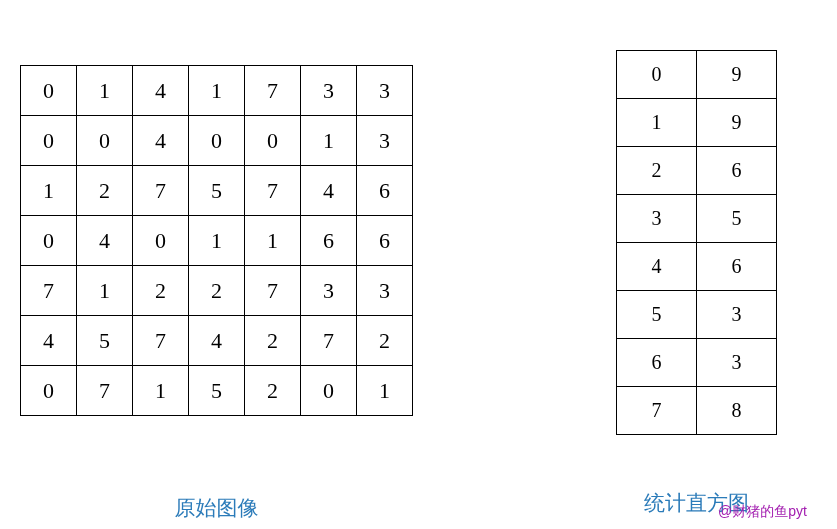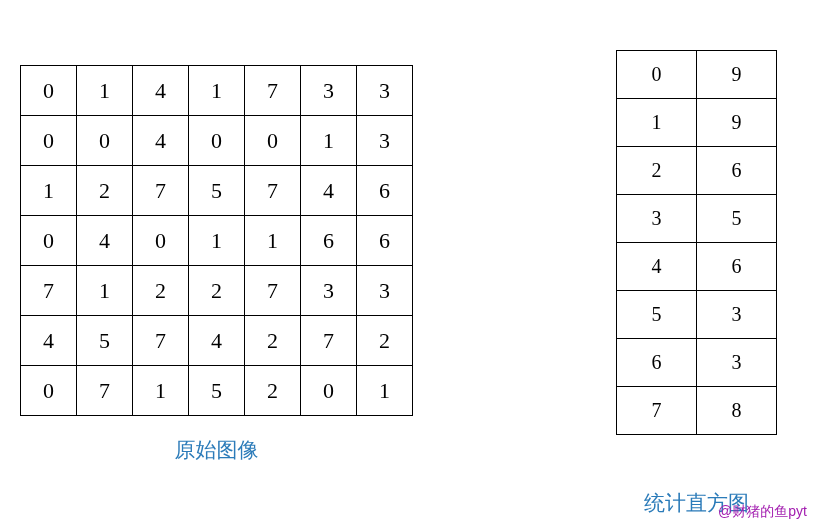--- a/index.html
+++ b/index.html
@@ -55,21 +55,21 @@
       border: 1px solid #000;
       width: 80px;
       height: 48px;
       text-align: center;
       font-size: 20px;
       vertical-align: middle;
     }
     .caption {
       color: #2b7bb9;
       font-size: 21px;
-      margin-top: 20px;
+      margin-top: 78px;
       font-family: "Microsoft YaHei", "SimSun", sans-serif;
     }
     .caption-right {
       margin-top: 54px;
     }
     .watermark {
       position: absolute;
       bottom: 8px;
       right: 30px;
       font-size: 14px;

